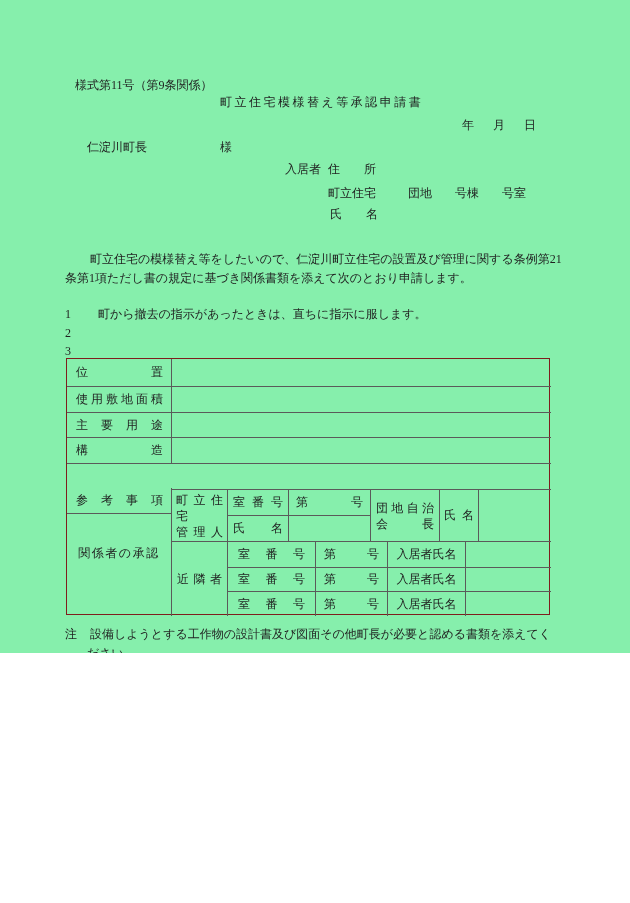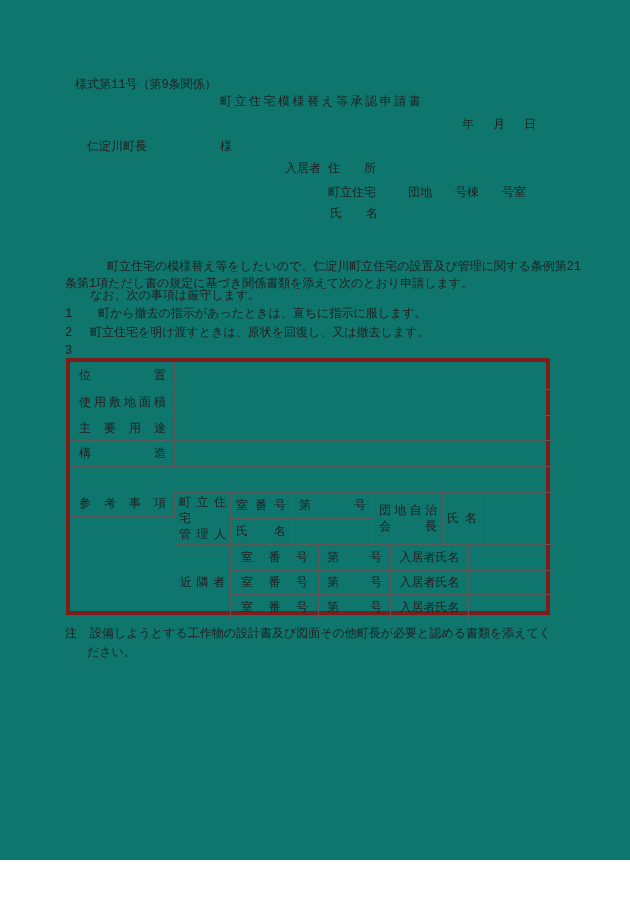--- a/index.html
+++ b/index.html
@@ -1,32 +1,32 @@
 <!DOCTYPE html>
 <html><head>
 <meta charset="utf-8">
 <style>
   html,body { margin:0; padding:0; }
   .page {
     position:relative;
-    width:630px; height:860px;
-    background:#0f766e;
-    font-family:Liberation Mono, monospace;
+    width:630px; height:653px;
+    background:#86efac;
+    font-family:Liberation Serif, serif;
     color:#1f1f1f;
     overflow:hidden;
   }
   .abs { position:absolute; font-size:12px; line-height:14px; white-space:pre; }
   .title { letter-spacing:2.5px; }
   .dateline { letter-spacing:3.5px; }
 
   
   .form-table {
     position:absolute; left:66px; top:358px;
     width:484px; height:257px;
-    border:4px solid #7f1d1d; box-sizing:border-box;
+    border:1px solid #7f1d1d; box-sizing:border-box;
   }
   .cell {
     position:absolute; box-sizing:border-box;
     display:flex; align-items:center;
     font-size:12px; color:#1f1f1f;
   }
   .br { border-right:1px solid #5a5a5a; }
   .bb { border-bottom:1px solid #5a5a5a; }
   .jl { display:block; width:100%; text-align:justify; text-align-last:justify; }
   .two-line { display:block; width:100%; line-height:16px; }
@@ -46,28 +46,26 @@
   <div class="abs" style="left:220px; top:140px;">様</div>
 
   <div class="abs" style="left:285px; top:162px;">入居者</div>
   <div class="abs" style="left:328px; top:162px;">住　　所</div>
   <div class="abs" style="left:328px; top:186px;">町立住宅</div>
   <div class="abs" style="left:408px; top:186px;">団地</div>
   <div class="abs" style="left:455px; top:186px;">号棟</div>
   <div class="abs" style="left:502px; top:186px;">号室</div>
   <div class="abs" style="left:330px; top:207px;">氏　　名</div>
 
-  <div class="abs" style="left:90px; top:260px;margin-left:17px;">町立住宅の模様替え等をしたいので、仁淀川町立住宅の設置及び管理に関する条例第21</div>
-  <div class="abs" style="left:65px; top:277px;">条第1項ただし書の規定に基づき関係書類を添えて次のとおり申請します。</div>
-  <div class="abs" style="left:90px; top:289px;">なお、次の事項は厳守します。</div>
+  <div class="abs" style="left:90px; top:252px;">町立住宅の模様替え等をしたいので、仁淀川町立住宅の設置及び管理に関する条例第21</div>
+  <div class="abs" style="left:65px; top:271px;">条第1項ただし書の規定に基づき関係書類を添えて次のとおり申請します。</div>
 
   <div class="abs" style="left:65px; top:307px;">1</div>
   <div class="abs" style="left:90px; top:307px;padding-left:8px;">町から撤去の指示があったときは、直ちに指示に服します。</div>
   <div class="abs" style="left:65px; top:326px;">2</div>
-  <div class="abs" style="left:90px; top:326px;">町立住宅を明け渡すときは、原状を回復し、又は撤去します。</div>
   <div class="abs" style="left:65px; top:344px;">3</div>
 
   <div class="form-table">
 
     <div class="cell br bb" style="left:0; top:0; width:105px; height:28px; padding:0 8px 0 9px;">
         <span class="jl">位置</span>
       </div>
     <div class="cell bb" style="left:105px; top:0; width:379px; height:28px;"></div>
 
     <div class="cell br bb" style="left:0; top:28px; width:105px; height:26px; padding:0 8px 0 9px;">
@@ -83,20 +81,21 @@
     <div class="cell br bb" style="left:0; top:79px; width:105px; height:26px; padding:0 8px 0 9px;">
         <span class="jl">構造</span>
       </div>
     <div class="cell bb" style="left:105px; top:79px; width:379px; height:26px;"></div>
 
     <div class="cell br bb" style="left:0; top:105px; width:105px; height:26px; padding:0 8px 0 9px;margin-top:24px;">
         <span class="jl">参考事項</span>
       </div>
     <div class="cell bb" style="left:105px; top:105px; width:379px; height:26px;"></div>
 
+    <div class="cell br v-center-label" style="left:0; top:131px; width:105px; height:126px;">関係者の承認</div>
 
     <div class="cell br bb" style="left:105px; top:131px; width:56px; height:52px; padding:0 4px;">
       <span class="two-line">
           <span class="jl">町立住宅</span>
           <span class="jl">管理人</span>
         </span>
     </div>
     <div class="cell br bb" style="left:161px; top:131px; width:61px; height:26px; padding:0 5px;">
         <span class="jl">室番号</span>
       </div>

